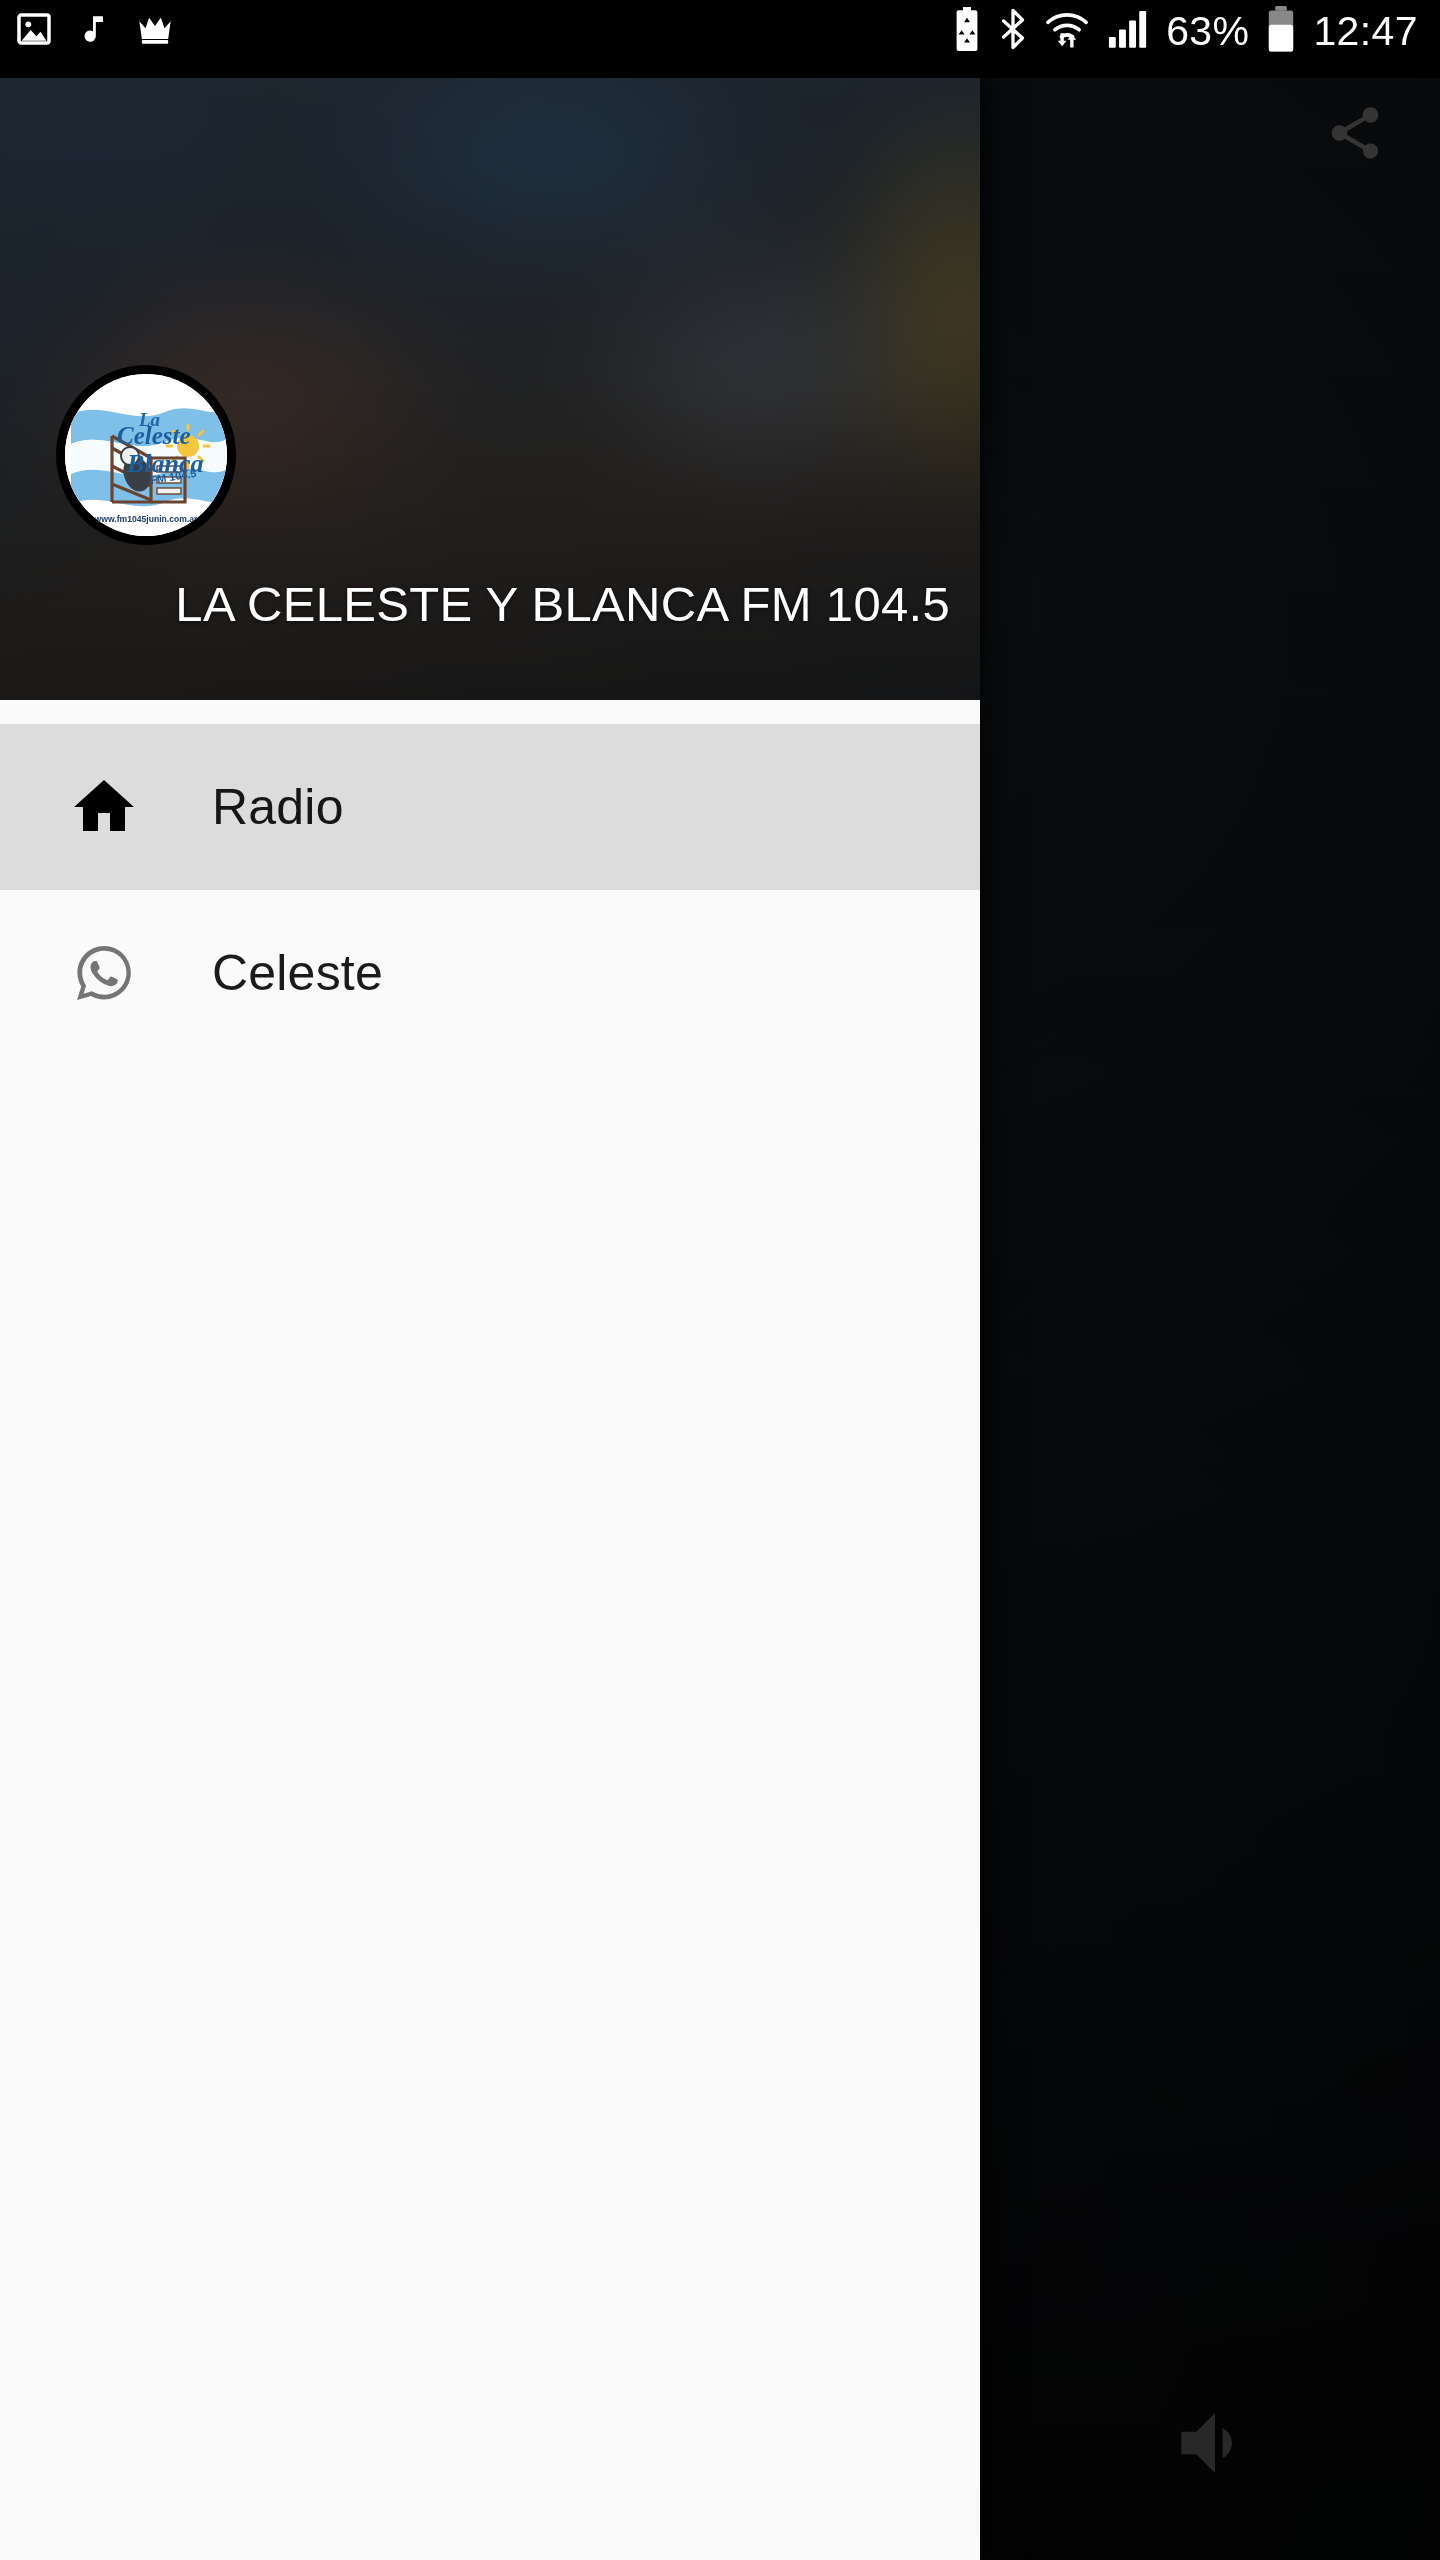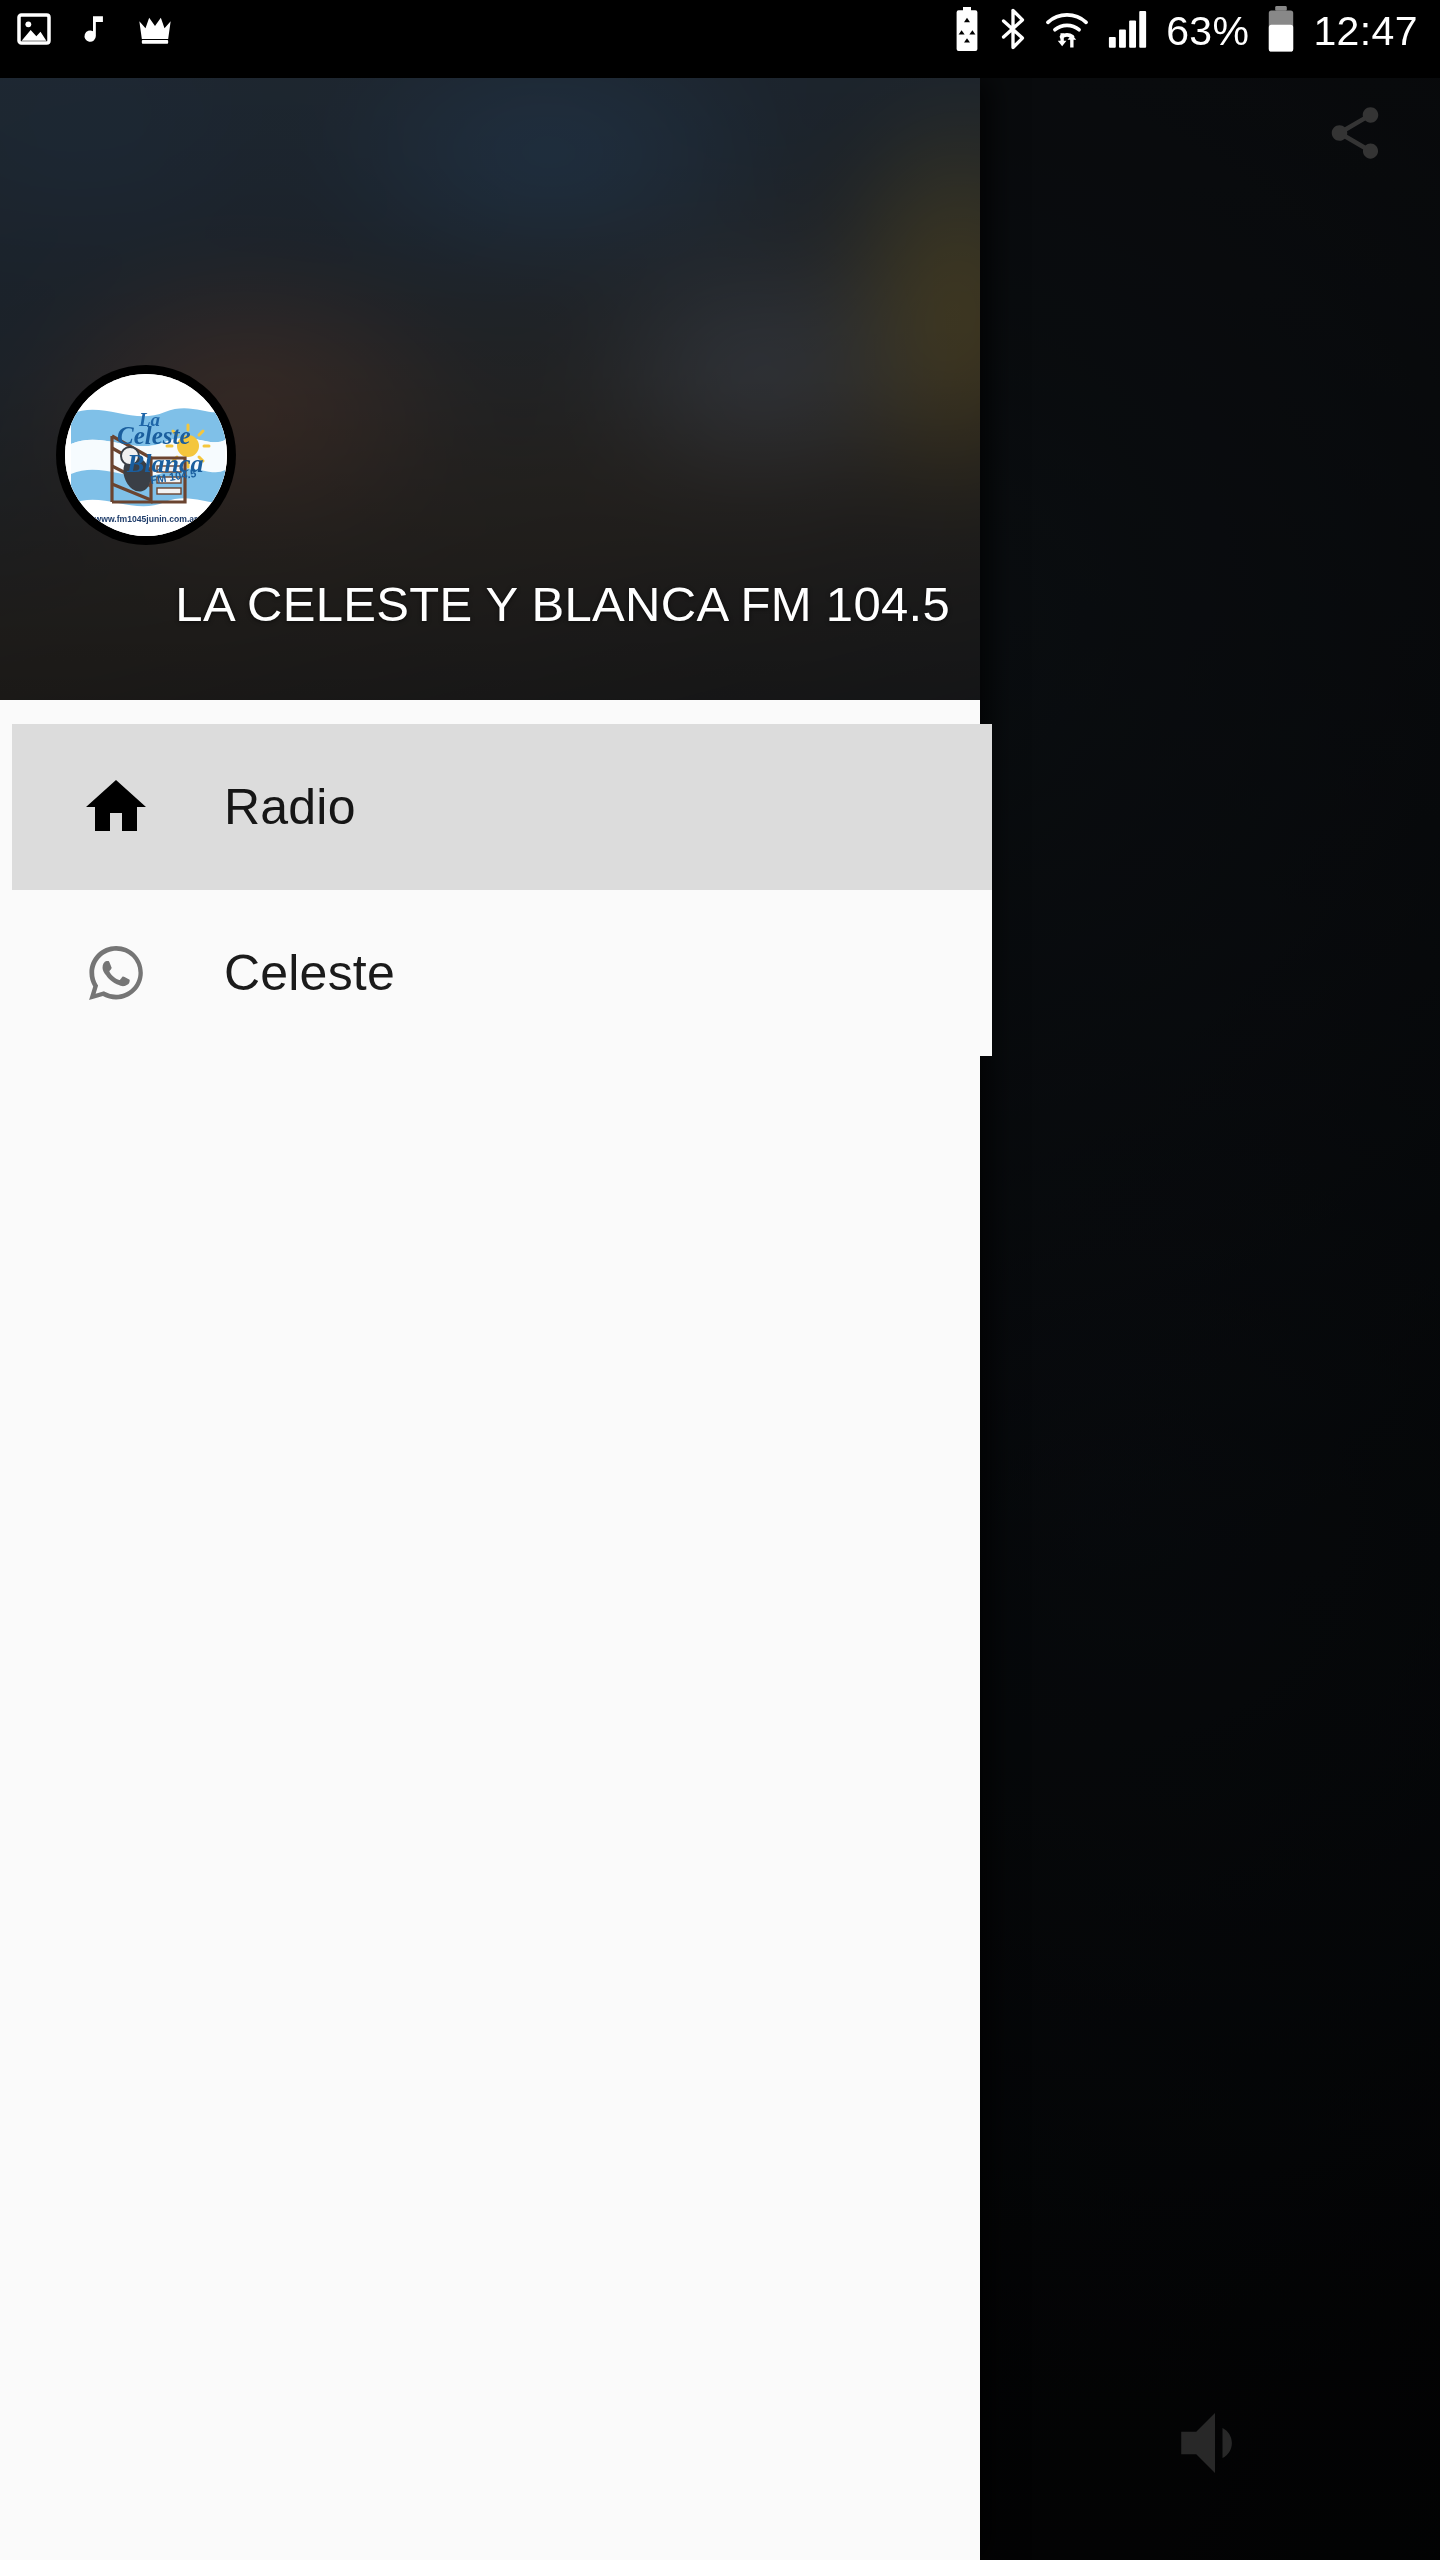--- a/index.html
+++ b/index.html
@@ -105,21 +105,21 @@
     width:100%; height:100%; border-radius:50%; overflow:hidden;
     background:#fff; position:relative;
   }
   #drawer-title{
     position:absolute; left:50px; top:498px; width:900px;
     color:#ffffff; font-size:49px; font-weight:400; letter-spacing:.3px;
     text-shadow:0 1px 4px rgba(0,0,0,.6); white-space:nowrap;text-align:right;
   }
 
   
-  #menu-list{ width:884px; background:#fafafa; padding-top:24px; flex:1;padding-left:12px; }
+  #menu-list{ width:884px; background:#fafafa; padding-top:24px; flex:1; }
   .menu-item{
     display:flex; align-items:center; width:980px; height:166px;
     padding-left:58px; background:#fafafa;
   }
   .menu-item.selected{ background:#dcdcdc; }
   .menu-icon{
     width:92px; min-width:92px; height:92px;
     display:flex; align-items:center; justify-content:center;
   }
   .menu-label{

